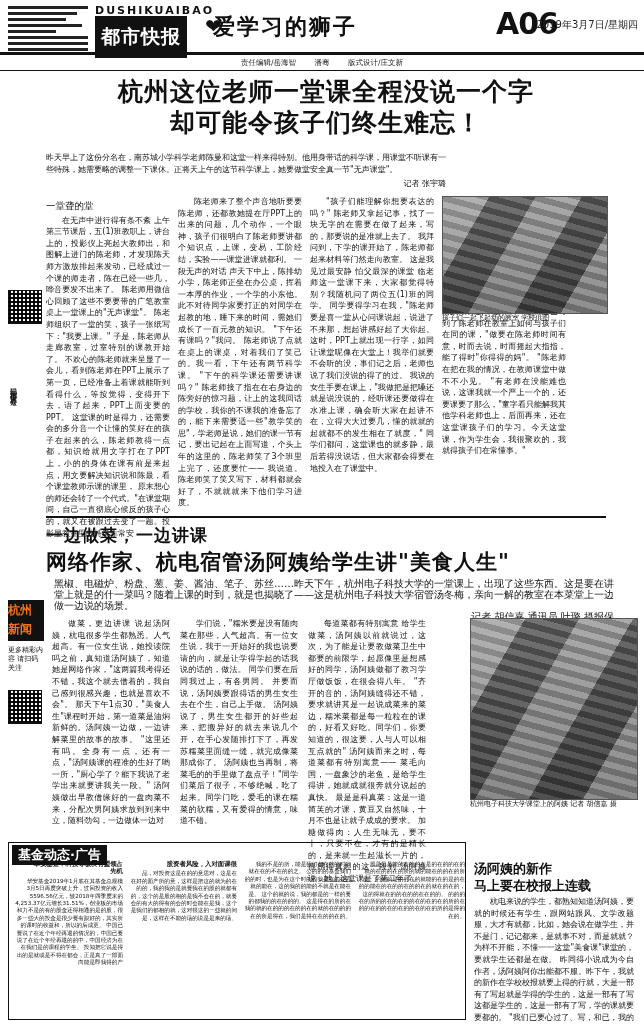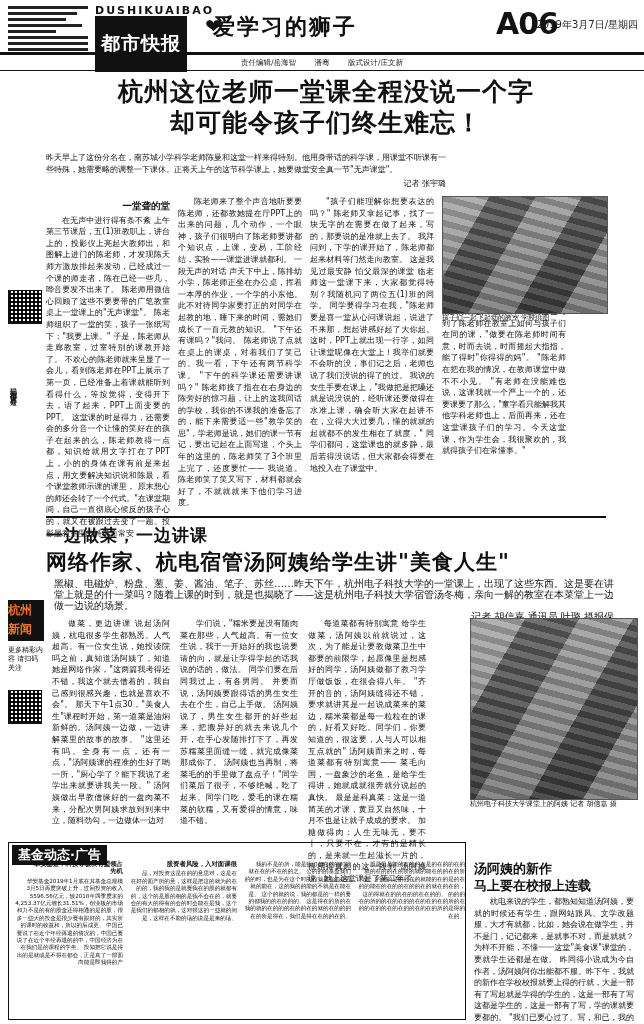--- a/index.html
+++ b/index.html
@@ -15,21 +15,21 @@
 
   
   .masthead{position:absolute;left:0;top:0;width:644px;height:52px;}
   .mast-pinyin{
     position:absolute;left:95px;top:4px;
     font-size:11px;letter-spacing:2px;font-weight:bold;color:#111;
   }
   .mast-logo{
     position:absolute;left:95px;top:16px;
     background:#111;color:#fff;font-weight:bold;font-size:19px;
-    padding:15px 6px;letter-spacing:1px;
+    padding:8px 6px;letter-spacing:1px;
     font-family:"DejaVu Sans","Liberation Sans",sans-serif;
   }
   .mast-bars{position:absolute;left:8px;top:6px;width:80px;height:36px;}
   .mast-bars i{display:block;height:3px;background:#222;margin-bottom:3px;}
   .mast-bars i:nth-child(2){width:86%;}
   .mast-bars i:nth-child(3){width:72%;}
   .mast-bars i:nth-child(4){width:92%;}
   .mast-bars i:nth-child(5){width:60%;}
   .mast-heart{
     position:absolute;left:205px;top:14px;font-size:20px;color:#111;
@@ -64,21 +64,21 @@
   }
   .lead{
     position:absolute;left:46px;top:152px;width:400px;
     font-size:8px;line-height:12px;color:#111;text-align:justify;
   }
   .lead .by{display:block;text-align:right;margin-top:2px;}
 
   
   .col{position:absolute;font-size:8px;line-height:11.6px;text-align:justify;color:#111;}
   .col p{margin:0 0 2px 0;text-indent:2em;}
-  .sub{font-weight:bold;font-size:9.5px;text-indent:0;margin:4px 0 3px 0;text-align:right;}
+  .sub{font-weight:normal;font-size:9.5px;text-indent:0;margin:4px 0 3px 0;text-align:left;}
 
   .c1{left:46px;top:196px;width:124px;}
   .c2{left:178px;top:196px;width:124px;}
   .c3{left:310px;top:196px;width:124px;}
   .c4{left:442px;top:196px;width:124px;}
 
   
   .qr-left{position:absolute;left:8px;top:290px;width:34px;text-align:center;}
   .qr-box{width:32px;height:32px;background:
      repeating-linear-gradient(0deg,#111 0 2px,#fff 2px 4px),

